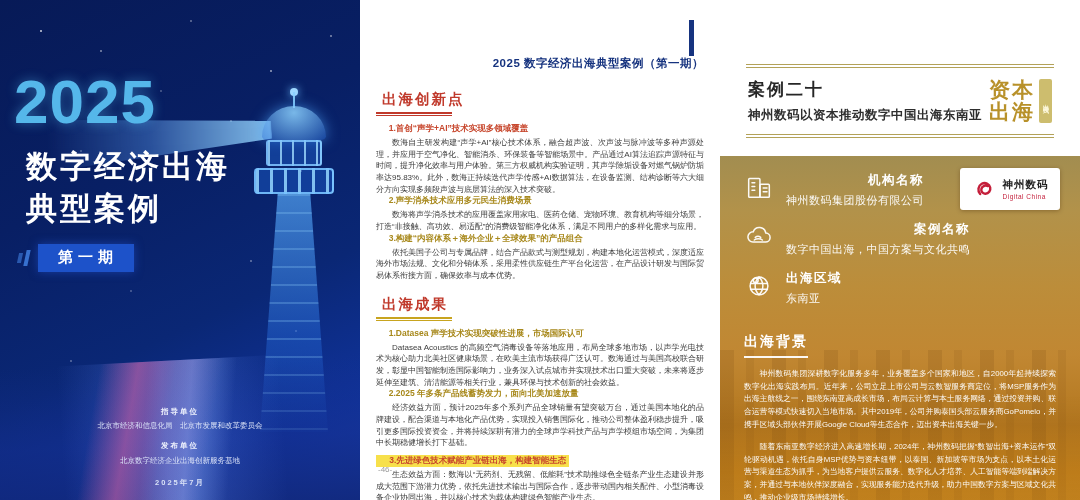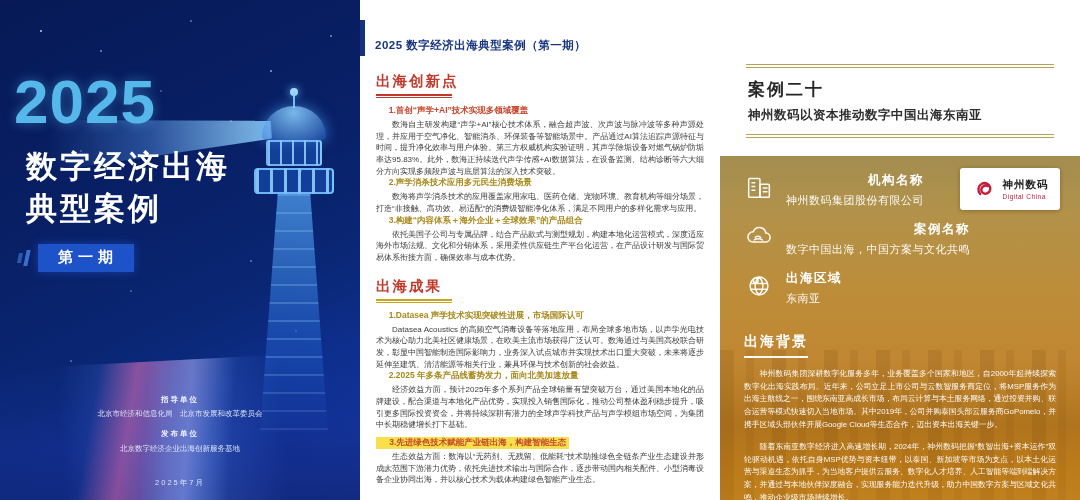--- a/index.html
+++ b/index.html
@@ -51,30 +51,30 @@
   .trails { position:absolute; left:0; bottom:0; width:100%; height:150px;
     background:
       linear-gradient(100deg, transparent 26%, rgba(235,96,160,.50) 36%, rgba(235,120,170,.18) 46%, transparent 58%),
       linear-gradient(94deg, transparent 40%, rgba(150,180,255,.45) 52%, transparent 64%),
       linear-gradient(86deg, transparent 18%, rgba(90,130,240,.40) 46%, transparent 78%),
       linear-gradient(180deg, transparent 0%, rgba(20,45,140,.55) 55%, rgba(16,38,120,.85) 100%);
     transform:skewY(-3deg) translateY(10px); }
   .cover-footer { position:absolute; left:0; bottom:10px; width:100%; text-align:center;
     color:#d9e1f7; font-size:7.5px; line-height:1.9; z-index:3; }
   .cover-footer .lab { font-weight:bold; color:#eef2fd; letter-spacing:2px; }
-  .cover-footer .date { margin-top:20px; letter-spacing:2px; font-weight:normal; }
+  .cover-footer .date { margin-top:8px; letter-spacing:2px; font-weight:bold; }
 
   
   .page-mid { position:relative; width:360px; height:500px; background:#ffffff; padding:20px 16px 0; }
-  .mid-header { display:flex; align-items:flex-end; margin-bottom:16px; }
+  .mid-header { display:flex; align-items:flex-end; margin-bottom:16px;flex-direction:column; }
   .mid-bar { width:5px; height:36px; background:#16337f; margin-left:-16px; margin-right:10px; }
   .mid-title { font-size:11.5px; font-weight:bold; color:#16337f; letter-spacing:.5px; padding-bottom:3px; }
   .mid-section { margin-bottom:13px; }
   .sec-head { font-size:14.5px; font-weight:bold; letter-spacing:2px; }
-  .sec-head.red { color:#c0392b; }
+  .sec-head.red { color:#c0392b;margin-left:6px; }
   .sec-underline { width:76px; height:4px; margin:3px 0 7px; border-top:2px solid; border-bottom:1px solid; }
   .sec-underline.red { border-color:#c0392b; }
   .sec-underline.gold { border-color:#c8a41f; }
   .subhead { font-size:8.5px; font-weight:bold; margin:0 0 2px; text-indent:1.5em; }
   .style-red { color:#c7462c; }
   .style-gold { color:#a8891c; }
   .style-highlight { color:#c7462c; background:#f7e04b; display:inline-block; padding:0 3px; text-indent:1.2em; }
   .body-text { font-size:8px; color:#3c3c3c; line-height:1.46; text-align:justify; text-indent:2em; }
   .page-num { position:absolute; left:18px; bottom:26px; font-size:8px; color:#9a9a9a; }
 
@@ -187,20 +187,27 @@
   </div>
 
   <div class="page-right">
     <div class="rp-white">
       <div class="dbl-rule"></div>
       <div class="rp-head-row">
         <div>
           <div class="case-no">案例二十</div>
           <div class="case-title">神州数码以资本推动数字中国出海东南亚</div>
         </div>
+        <div class="badge-wrap">
+          <div class="badge-main">
+            <div>资本</div>
+            <div>出海</div>
+          </div>
+          <div class="badge-tag">出海模式</div>
+        </div>
       </div>
       <div class="dbl-rule"></div>
     </div>
     <div class="golden">
       <div class="logo-box">
         <span class="logo-swirl">
           <svg viewBox="0 0 32 32">
               <path d="M20 13.5c-2.2-2.4-6.6-1.8-8.2 1-1.6 2.8-.4 6.4 3 7.2 3.8 1 7.4-1.6 7.8-5.4.5-4.6-3.6-8.6-8.4-7.6-5.2 1.1-7.9 6.6-5.8 11.3" fill="none" stroke="#c41e3a" stroke-width="3" stroke-linecap="round" transform="rotate(-18 16 16)"></path>
             </svg>
         </span>

